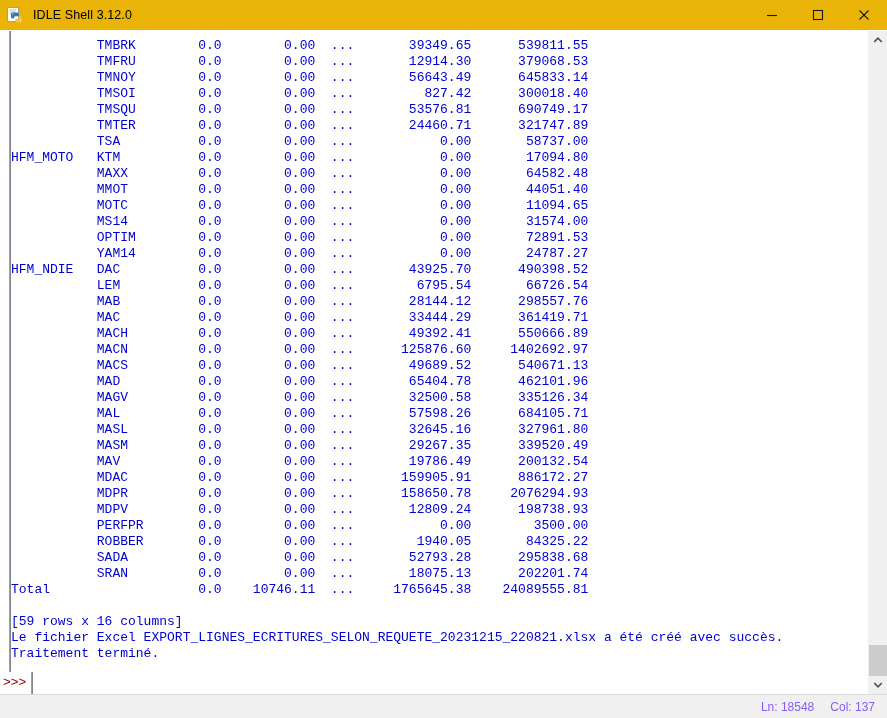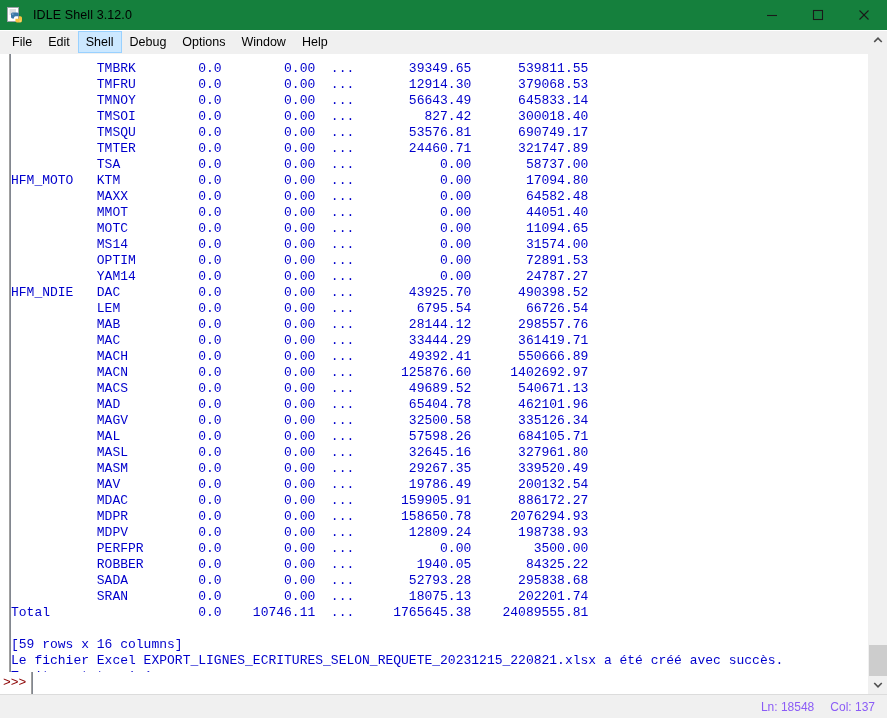--- a/index.html
+++ b/index.html
@@ -21,21 +21,21 @@
     background: #f0f0f0;
     display: flex;
     flex-direction: column;
     box-sizing: border-box;
   }
 
   
   .titlebar {
     height: 30px;
     min-height: 30px;
-    background: #15803d;
+    background: #eab308;
     display: flex;
     align-items: center;
     border-bottom: 1px solid #ffffff;
     position: relative;
   }
   .titlebar-icon {
     width: 18px;
     height: 18px;
     margin-left: 7px;
     margin-right: 8px;
@@ -245,43 +245,20 @@
       </div>
       <div class="win-btn">
         <svg width="12" height="12" viewBox="0 0 12 12">
           <line x1="1.5" y1="1.5" x2="10.5" y2="10.5" stroke="#1a1a1a" stroke-width="1.1"></line>
           <line x1="10.5" y1="1.5" x2="1.5" y2="10.5" stroke="#1a1a1a" stroke-width="1.1"></line>
         </svg>
       </div>
     </div>
   </div>
 
-  <div class="menubar">
-    <div class="menu-item">
-        <span>File</span>
-      </div>
-    <div class="menu-item">
-        <span>Edit</span>
-      </div>
-    <div class="menu-item active">
-        <span>Shell</span>
-      </div>
-    <div class="menu-item">
-        <span>Debug</span>
-      </div>
-    <div class="menu-item">
-        <span>Options</span>
-      </div>
-    <div class="menu-item">
-        <span>Window</span>
-      </div>
-    <div class="menu-item">
-        <span>Help</span>
-      </div>
-  </div>
 
   <div class="editor-wrap">
     <div class="gutter"></div>
     <div class="text-area">
       <div class="code" id="code-lines"><div class="ln">           TMBRK        0.0        0.00  ...       39349.65      539811.55</div><div class="ln">           TMFRU        0.0        0.00  ...       12914.30      379068.53</div><div class="ln">           TMNOY        0.0        0.00  ...       56643.49      645833.14</div><div class="ln">           TMSOI        0.0        0.00  ...         827.42      300018.40</div><div class="ln">           TMSQU        0.0        0.00  ...       53576.81      690749.17</div><div class="ln">           TMTER        0.0        0.00  ...       24460.71      321747.89</div><div class="ln">           TSA          0.0        0.00  ...           0.00       58737.00</div><div class="ln">HFM_MOTO   KTM          0.0        0.00  ...           0.00       17094.80</div><div class="ln">           MAXX         0.0        0.00  ...           0.00       64582.48</div><div class="ln">           MMOT         0.0        0.00  ...           0.00       44051.40</div><div class="ln">           MOTC         0.0        0.00  ...           0.00       11094.65</div><div class="ln">           MS14         0.0        0.00  ...           0.00       31574.00</div><div class="ln">           OPTIM        0.0        0.00  ...           0.00       72891.53</div><div class="ln">           YAM14        0.0        0.00  ...           0.00       24787.27</div><div class="ln">HFM_NDIE   DAC          0.0        0.00  ...       43925.70      490398.52</div><div class="ln">           LEM          0.0        0.00  ...        6795.54       66726.54</div><div class="ln">           MAB          0.0        0.00  ...       28144.12      298557.76</div><div class="ln">           MAC          0.0        0.00  ...       33444.29      361419.71</div><div class="ln">           MACH         0.0        0.00  ...       49392.41      550666.89</div><div class="ln">           MACN         0.0        0.00  ...      125876.60     1402692.97</div><div class="ln">           MACS         0.0        0.00  ...       49689.52      540671.13</div><div class="ln">           MAD          0.0        0.00  ...       65404.78      462101.96</div><div class="ln">           MAGV         0.0        0.00  ...       32500.58      335126.34</div><div class="ln">           MAL          0.0        0.00  ...       57598.26      684105.71</div><div class="ln">           MASL         0.0        0.00  ...       32645.16      327961.80</div><div class="ln">           MASM         0.0        0.00  ...       29267.35      339520.49</div><div class="ln">           MAV          0.0        0.00  ...       19786.49      200132.54</div><div class="ln">           MDAC         0.0        0.00  ...      159905.91      886172.27</div><div class="ln">           MDPR         0.0        0.00  ...      158650.78     2076294.93</div><div class="ln">           MDPV         0.0        0.00  ...       12809.24      198738.93</div><div class="ln">           PERFPR       0.0        0.00  ...           0.00        3500.00</div><div class="ln">           ROBBER       0.0        0.00  ...        1940.05       84325.22</div><div class="ln">           SADA         0.0        0.00  ...       52793.28      295838.68</div><div class="ln">           SRAN         0.0        0.00  ...       18075.13      202201.74</div><div class="ln">Total                   0.0    10746.11  ...     1765645.38    24089555.81</div><div class="ln blank"> </div><div class="ln">[59 rows x 16 columns]</div><div class="ln">Le fichier Excel EXPORT_LIGNES_ECRITURES_SELON_REQUETE_20231215_220821.xlsx a été créé avec succès.</div><div class="ln">Traitement terminé.</div></div>
     </div>
   </div>
 
   <div class="prompt-row">
     <div class="prompt-gutter">

